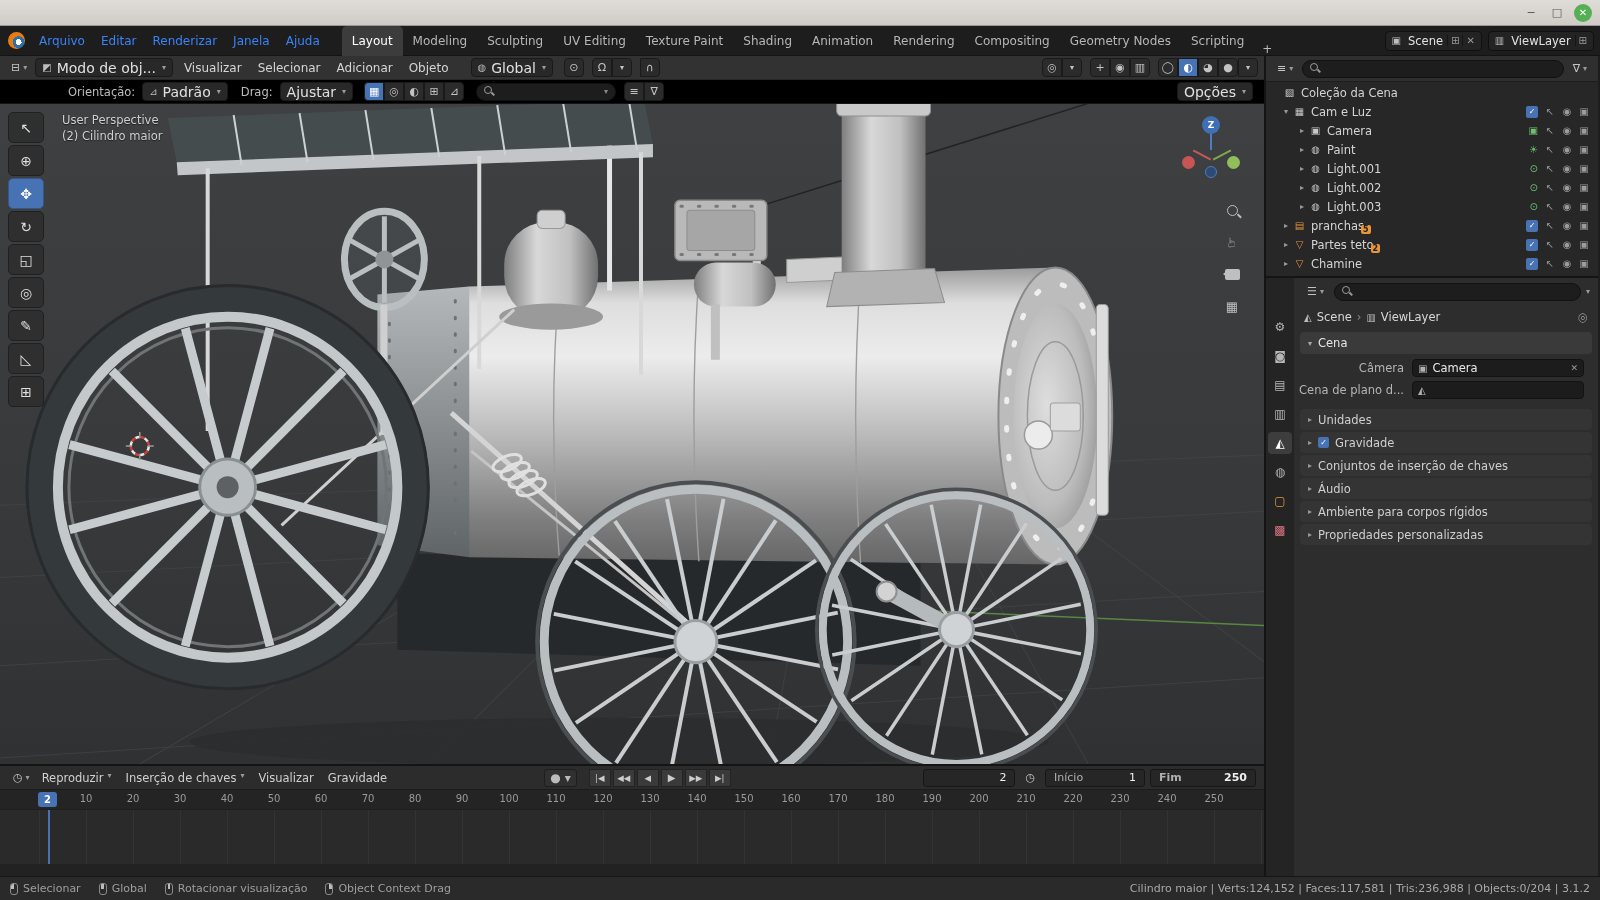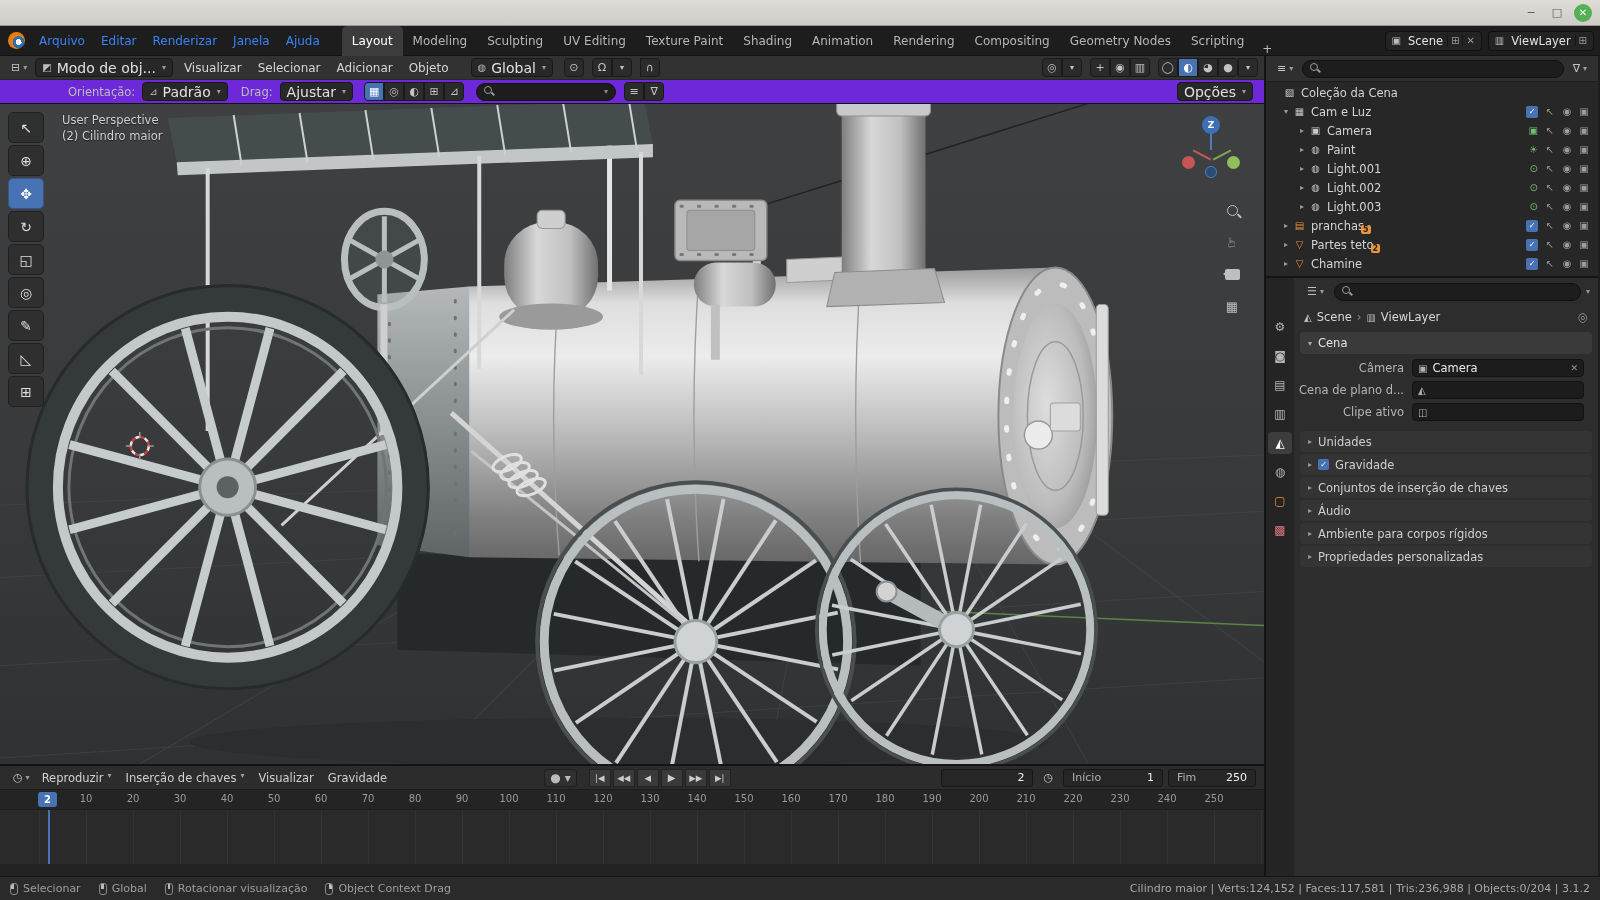--- a/index.html
+++ b/index.html
@@ -28,21 +28,21 @@
   .sel-widget .lbl { color:#e3e3e3; font-size:11.5px; margin:0 4px; }
   .sel-widget .mini { color:#9a9a9a; font-size:10px; padding:0 3px; border-left:1px solid #151515; }
 
   
   .main { flex:1; display:flex; min-height:0; }
   .left-col { width:1266px; display:flex; flex-direction:column; border-right:2px solid #141414; }
   .right-col { width:332px; display:flex; flex-direction:column; }
 
   
   .vp-header { height:24px; background:#323232; display:flex; align-items:center; padding:0 6px; border-bottom:1px solid #262626; }
-  .vp-tools { height:24px; background:#6d28d9; display:flex; align-items:center; padding:0 8px 0 64px; border-bottom:1px solid #141414; }
+  .vp-tools { height:24px; background:#000000; display:flex; align-items:center; padding:0 8px 0 64px; border-bottom:1px solid #141414; }
   .hbtn { display:flex; align-items:center; color:#cecece; padding:0 5px; font-size:11px; height:20px; }
   .hbtn .g { font-size:11px; color:#c3c3c3; }
   .hbtn .chev { font-size:8px; color:#9a9a9a; margin-left:3px; }
   .widget { display:flex; align-items:center; background:#282828; border:1px solid #191919; border-radius:4px; height:19px; padding:0 6px; margin:0 3px; }
   .widget .g { font-size:10px; color:#bdbdbd; margin-right:5px; }
   .widget .lbl { font-size:14px; color:#e0e0e0; }
   .widget .chev { font-size:8px; color:#9a9a9a; margin-left:6px; }
   .vmenu { padding:0 8px; color:#d5d5d5; font-size:12px; }
   .icoset { display:flex; align-items:center; margin-left:8px; }
   .ib { width:20px; height:19px; display:flex; align-items:center; justify-content:center; color:#c3c3c3; font-size:11px; background:#2b2b2b; border:1px solid #1a1a1a; }
@@ -549,21 +549,21 @@
               <span class="fv">2</span>
             </span>
             <span class="hbtn">
               <span class="g">◷</span>
             </span>
             <span class="tl-field" style="width:100px;">
               <span class="fl">Início</span>
                 <span style="flex:1;"></span>
                 <span class="fv">1</span>
             </span>
-            <span class="tl-field" style="width:88px;">
+            <span class="tl-field" style="width:106px;font-weight:bold;">
               <span class="fl">Fim</span>
                 <span style="flex:1;"></span>
                 <span class="fv">250</span>
             </span>
           </span>
         </div>
         <div class="tl-ruler">
           <span class="cur-frame">2</span>
           <div class="tick-row">
             <div class="rpt">
@@ -787,28 +787,20 @@
               <span class="pfield">
                 <span class="g">▣</span>
                 <span class="val">Camera</span>
                 <span class="x">✕</span>
               </span>
             </div>
               <div class="prow">
               <span class="plabel">Cena de plano d...</span>
               <span class="pfield">
                 <span class="g">◭</span>
-                <span class="val"></span>
-
-              </span>
-            </div>
-              <div class="prow">
-              <span class="plabel">Clipe ativo</span>
-              <span class="pfield">
-                <span class="g">◫</span>
                 <span class="val"></span>
 
               </span>
             </div>
             </div>
           <div style="height:6px;"></div>
           <div>
 
           <div class="pcol">
               <span class="arr">▸</span>

